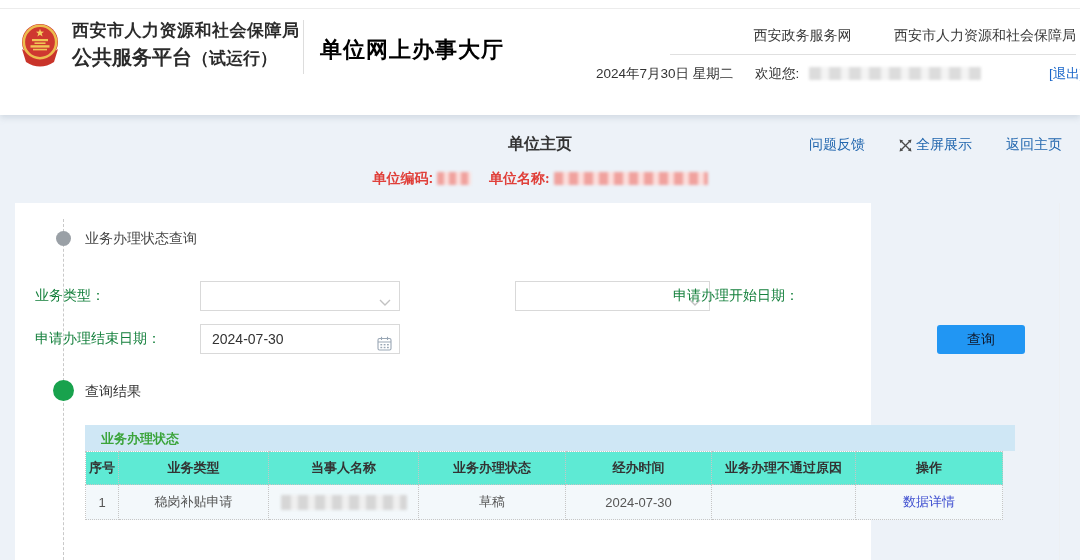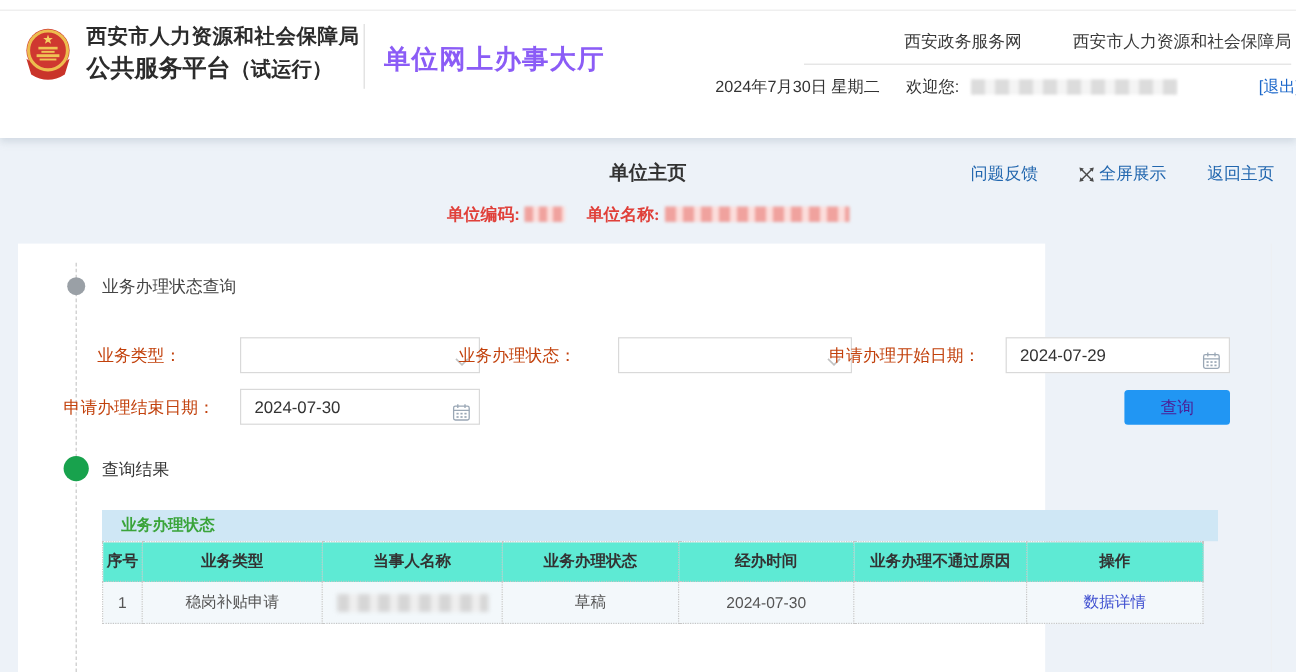--- a/index.html
+++ b/index.html
@@ -12,21 +12,21 @@
   
   .site-header{position:absolute;top:0;left:0;width:1080px;height:115px;background:#fff;
     box-shadow:0 3px 6px rgba(160,175,190,.35);z-index:2;}
   .topline{position:absolute;top:8px;left:0;width:100%;height:1px;background:#ececec;}
   .logo{position:absolute;left:18px;top:22px;width:44px;height:46px;}
   .brand{position:absolute;left:72px;top:21px;line-height:1.2;}
   .brand-l1{font-size:17px;font-weight:bold;color:#2b2b2b;letter-spacing:.5px;}
   .brand-l2{font-size:20px;font-weight:bold;color:#2b2b2b;margin-top:4px;}
   .brand-l2 .trial{font-size:17px;font-weight:600;}
   .vdiv{position:absolute;left:303px;top:20px;width:1px;height:54px;background:#ddd;}
-  .hall{position:absolute;left:320px;top:35px;font-size:22px;font-weight:bold;color:#8b5cf6;letter-spacing:1px;}
+  .hall{position:absolute;left:320px;top:35px;font-size:22px;font-weight:bold;color:#000000;letter-spacing:1px;}
   .header-right{position:absolute;right:4px;top:26px;width:480px;}
   .hr-links{width:406px;margin-left:auto;text-align:right;padding-bottom:9px;border-bottom:1px solid #e0e0e0;}
   .hr-links a{font-size:14px;color:#3a3a3a;text-decoration:none;margin-left:38px;cursor:pointer;}
   .hr-sub{margin-top:10px;text-align:right;font-size:13.5px;color:#333;white-space:nowrap;}
   .hr-sub .date{margin-right:18px;text-align:center;}
   .hr-sub .welcome{margin-right:6px;}
   .logout{color:#1a66c9;text-decoration:none;margin-left:16px;cursor:pointer;padding-left:48px;}
 
   
   .subband{position:absolute;top:115px;left:0;width:1080px;height:104px;background:#edf2f8;}
@@ -48,38 +48,38 @@
   .card{position:absolute;left:15px;top:203px;width:856px;height:357px;background:#fff;}
   .card-scroll-line{position:absolute;left:1044px;top:0;bottom:0;width:1px;background:#edf0f3;}
   .timeline{position:absolute;left:48px;top:16px;bottom:0;width:0;border-left:1px dashed #c9c9c9;}
   .bullet{position:absolute;border-radius:50%;}
   .bullet-gray{left:41px;top:28px;width:15px;height:15px;background:#9aa0a6;}
   .bullet-green{left:38px;top:177px;width:21px;height:21px;background:#18a24d;}
   .sec-title{position:absolute;left:70px;font-size:14px;color:#444;}
   .t1{top:27px;}
   .t2{top:180px;color:#333;}
 
-  .flabel{position:absolute;height:30px;line-height:30px;font-size:14px;color:#c2410c;text-align:center;}
+  .flabel{position:absolute;height:30px;line-height:30px;font-size:14px;color:#15803d;text-align:left;font-family:Liberation Mono, monospace;}
   #lbl-type{left:20px;top:78px;width:162px;}
   #lbl-status{left:335px;top:78px;width:162px;}
   #lbl-start{left:658px;top:78px;width:162px;}
   #lbl-end{left:20px;top:121px;width:162px;}
 
   .select{position:absolute;height:30px;background:#fff;border:1px solid #d9d9d9;box-sizing:border-box;cursor:pointer;}
   #sel-type{left:185px;top:78px;width:200px;}
   #sel-status{left:500px;top:78px;width:195px;}
   .chev{position:absolute;right:8px;top:11px;}
 
   .dateinput{position:absolute;height:30px;border:1px solid #d9d9d9;background:#fff;box-sizing:border-box;
     font-size:14px;color:#333;line-height:28px;padding-left:11px;cursor:text;}
   #date-start{left:823px;top:78px;width:187px;}
   #date-end{left:185px;top:121px;width:200px;}
   .cal{position:absolute;right:7px;top:7px;}
 
-  .qbtn{position:absolute;left:922px;top:122px;width:88px;height:29px;background:#2196f3;color:#4c1d95;
+  .qbtn{position:absolute;left:922px;top:122px;width:88px;height:29px;background:#2196f3;color:#0f172a;
     font-size:14px;border:none;border-radius:3px;cursor:pointer;font-family:Liberation Serif, serif;}
 
   .tband{position:absolute;left:70px;top:222px;width:930px;height:26px;background:#cfe7f5;line-height:26px;}
   .tband span{margin-left:16px;color:#3aa43a;font-weight:bold;font-size:13px;}
 
   table.results{position:absolute;left:70px;top:248px;width:917px;border-collapse:collapse;table-layout:fixed;font-size:13px;}
   table.results th{height:30px;font-weight:bold;color:#333;background:#5eead4;border:1px dotted #c6c6c6;}
   table.results td{height:32px;color:#555;background:#f3f8fb;border:1px dotted #c6c6c6;text-align:center;}
   .detail-link{color:#3f4fd0;text-decoration:none;cursor:pointer;}
 </style>
@@ -166,47 +166,29 @@
 
     <div class="flabel" id="lbl-type">业务类型：</div>
     <div class="select" id="sel-type">
       <span class="chev">
         <svg width="12" height="8" viewBox="0 0 12 8">
             <polyline points="1,1 6,6 11,1" fill="none" stroke="#c2c2c2" stroke-width="1.4"></polyline>
           </svg>
       </span>
     </div>
 
-    <div class="flabel" id="lbl-status">业务办理状态：</div>
     <div class="select" id="sel-status">
       <span class="chev">
         <svg width="12" height="8" viewBox="0 0 12 8">
             <polyline points="1,1 6,6 11,1" fill="none" stroke="#c2c2c2" stroke-width="1.4"></polyline>
           </svg>
       </span>
     </div>
 
     <div class="flabel" id="lbl-start">申请办理开始日期：</div>
-    <div class="dateinput" id="date-start">
-      <span>2024-07-29</span>
-      <span class="cal">
-        <svg width="15" height="15" viewBox="0 0 15 15">
-          <rect x="1" y="2.5" width="13" height="11.5" rx="1.5" fill="none" stroke="#9aa7b5" stroke-width="1.1"></rect>
-          <line x1="4.5" y1="0.8" x2="4.5" y2="4" stroke="#9aa7b5" stroke-width="1.1"></line>
-          <line x1="10.5" y1="0.8" x2="10.5" y2="4" stroke="#9aa7b5" stroke-width="1.1"></line>
-          <line x1="1" y1="6" x2="14" y2="6" stroke="#9aa7b5" stroke-width="1"></line>
-          <rect x="3.4" y="8" width="1.8" height="1.4" fill="#9aa7b5"></rect>
-            <rect x="6.7" y="8" width="1.8" height="1.4" fill="#9aa7b5"></rect>
-            <rect x="10" y="8" width="1.8" height="1.4" fill="#9aa7b5"></rect>
-          <rect x="3.4" y="10.8" width="1.8" height="1.4" fill="#9aa7b5"></rect>
-            <rect x="6.7" y="10.8" width="1.8" height="1.4" fill="#9aa7b5"></rect>
-            <rect x="10" y="10.8" width="1.8" height="1.4" fill="#9aa7b5"></rect>
-        </svg>
-      </span>
-    </div>
 
     <div class="flabel" id="lbl-end">申请办理结束日期：</div>
     <div class="dateinput" id="date-end">
       <span>2024-07-30</span>
       <span class="cal">
         <svg width="15" height="15" viewBox="0 0 15 15">
           <rect x="1" y="2.5" width="13" height="11.5" rx="1.5" fill="none" stroke="#9aa7b5" stroke-width="1.1"></rect>
           <line x1="4.5" y1="0.8" x2="4.5" y2="4" stroke="#9aa7b5" stroke-width="1.1"></line>
           <line x1="10.5" y1="0.8" x2="10.5" y2="4" stroke="#9aa7b5" stroke-width="1.1"></line>
           <line x1="1" y1="6" x2="14" y2="6" stroke="#9aa7b5" stroke-width="1"></line>

